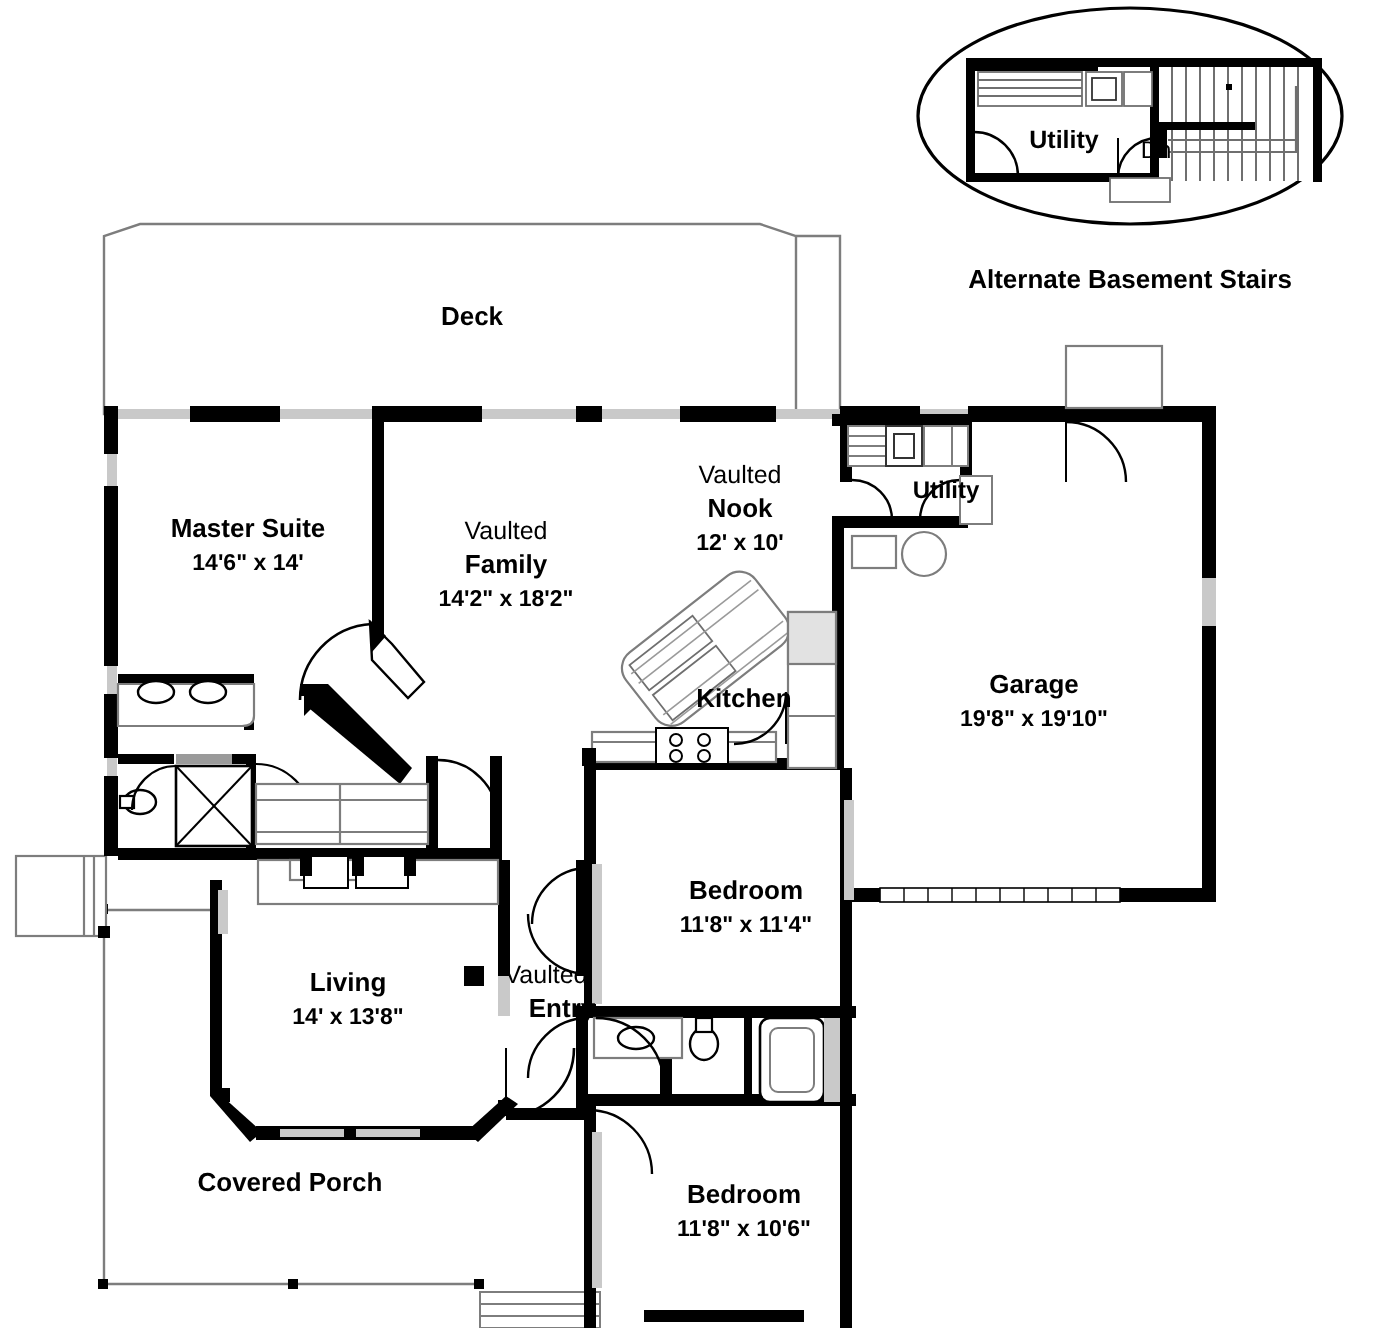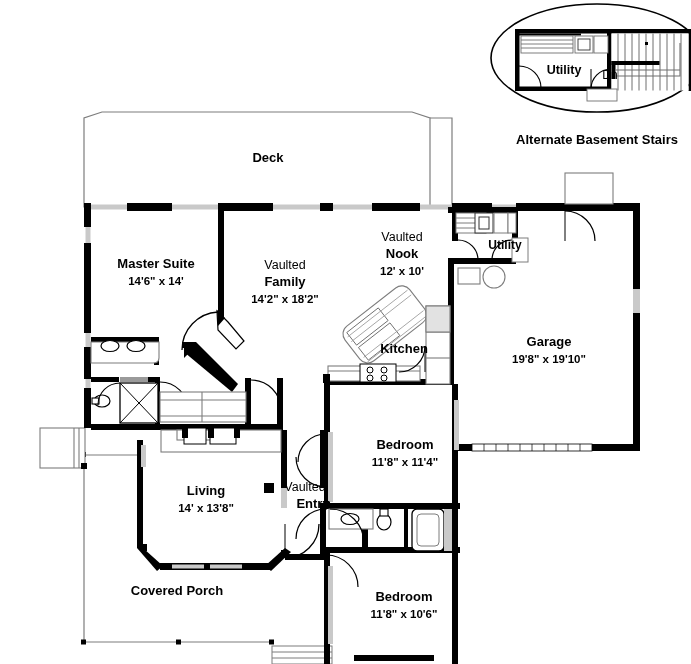--- a/index.html
+++ b/index.html
@@ -11,21 +11,20 @@
     width: 691px;
     height: 664px;
     overflow: hidden;
     font-family: "Liberation Sans", sans-serif;
   }
   #plan-root {
     position: relative;
     width: 606px;
     height: 664px;
     background: #ffffff;
-    padding-left: 32px;
   }
   svg#floorplan {
     display: block;
     width: 691px;
     height: 664px;
   }
   .rm-label {
     font-family: "Liberation Sans", sans-serif;
     font-weight: bold;
     fill: #000000;

